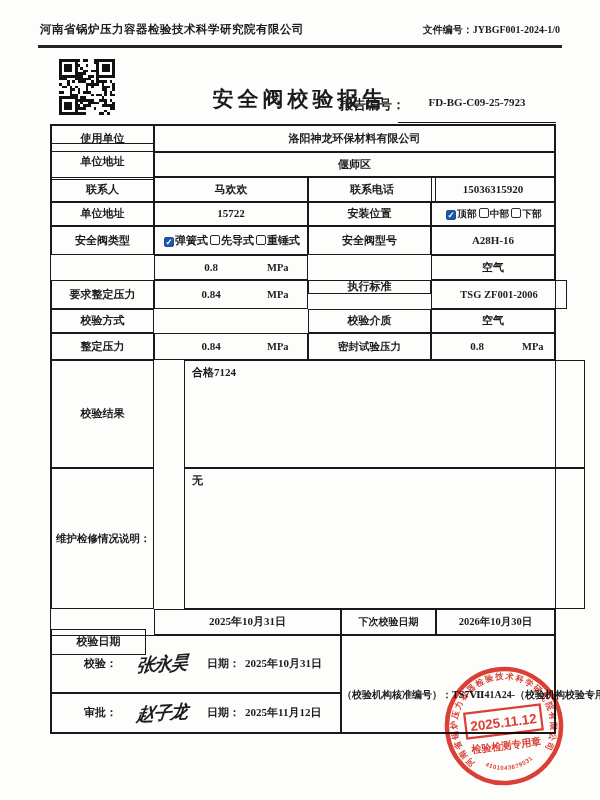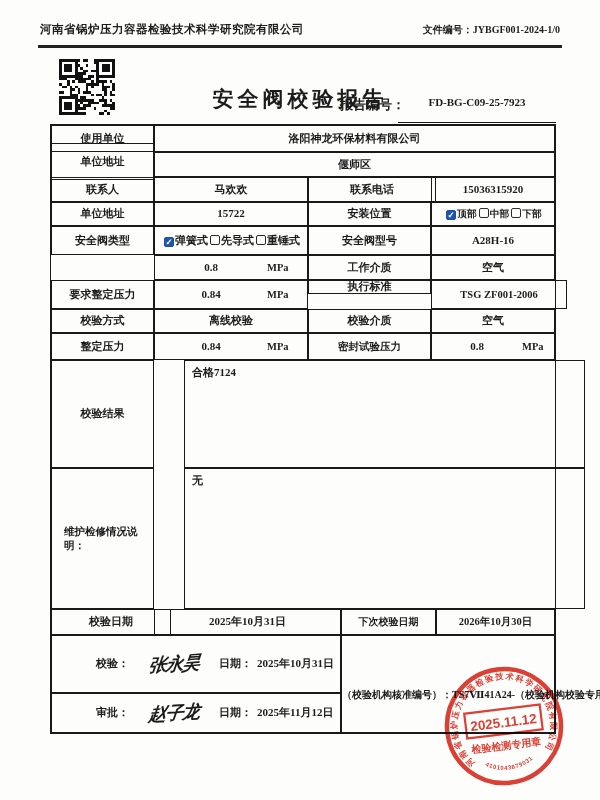--- a/index.html
+++ b/index.html
@@ -23,21 +23,21 @@
   .cell{position:absolute;box-sizing:border-box;border:1px solid #191919;display:flex;align-items:center;justify-content:center;font-size:11px;font-weight:700;line-height:1.25;background:transparent;}
   .cell.left{justify-content:flex-start;}
   .cell.topleft{align-items:flex-start;justify-content:flex-start;padding:5px 7px;margin-left:30px;}
   .pnum{flex:1 1 auto;text-align:center;}
   .punit{flex:0 0 40px;text-align:left;font-size:10.5px;}
   .punit.narrow{flex-basis:32px;}
   .optwrap{display:block;text-align:center;}
   .opt{white-space:nowrap;}
   .cb{display:inline-block;width:10px;height:10px;border:1.3px solid #2b2b2b;border-radius:2px;background:#fff;vertical-align:-1.5px;margin:0 1px 0 2px;box-sizing:border-box;}
   .cb.on{background:#1e56a8;border-color:#1c4f9d;color:#fff;font-size:8.5px;line-height:8px;text-align:center;font-weight:700;}
-  .sigrow{padding-left:44px;gap:5px;}
+  .sigrow{padding-left:32px;gap:5px;}
   .sig{display:inline-block;font-size:18px;font-weight:700;font-style:italic;letter-spacing:-1px;transform:rotate(-4deg) skewX(-10deg);margin:0 4px;min-width:72px;text-align:center;}
   .agency{flex-direction:row;justify-content:flex-start;padding-top:22px;font-size:10px;line-height:1.75;}
   .agency div{white-space:nowrap;}
   
   .stamp{left:438px;top:660px;width:132px;height:132px;mix-blend-mode:multiply;opacity:.92;}
   .qr svg,.stamp svg{display:block;width:100%;height:100%;}
 </style>
 </head>
 <body>
 
@@ -307,54 +307,52 @@
       <span><span class="cb on">✓</span><span>弹簧式</span></span><span><span class="cb"></span><span>先导式</span></span><span><span class="cb"></span><span>重锤式</span></span>
     </span>
   </div>
   <div class="cell" style="left:257px;top:101px;width:123px;height:29px">安全阀型号</div>
   <div class="cell" style="left:380px;top:101px;width:124px;height:29px">A28H-16</div>
 
   <div class="cell" style="left:103px;top:130px;width:154px;height:25px">
       <span class="pnum">0.8</span>
       <span class="punit">MPa</span>
     </div>
-  <div class="cell" style="left:257px;top:130px;width:123px;height:25px">工作介质</div>
   <div class="cell" style="left:380px;top:130px;width:124px;height:25px">空气</div>
 
   <div class="cell" style="left:0;top:155px;width:103px;height:29px">要求整定压力</div>
   <div class="cell" style="left:103px;top:155px;width:154px;height:29px">
       <span class="pnum">0.84</span>
       <span class="punit">MPa</span>
     </div>
   <div class="cell" style="left:257px;top:155px;width:123px;height:14px">执行标准</div>
   <div class="cell" style="left:380px;top:155px;width:136px;height:29px;font-size:10.5px">TSG ZF001-2006</div>
 
   <div class="cell" style="left:0;top:184px;width:103px;height:24px">校验方式</div>
-  <div class="cell" style="left:103px;top:184px;width:154px;height:24px">离线校验</div>
   <div class="cell" style="left:257px;top:184px;width:123px;height:24px">校验介质</div>
   <div class="cell" style="left:380px;top:184px;width:124px;height:24px">空气</div>
 
   <div class="cell" style="left:0;top:208px;width:103px;height:27px">整定压力</div>
   <div class="cell" style="left:103px;top:208px;width:154px;height:27px">
       <span class="pnum">0.84</span>
       <span class="punit">MPa</span>
     </div>
   <div class="cell" style="left:257px;top:208px;width:123px;height:27px;font-size:10.5px">密封试验压力</div>
   <div class="cell" style="left:380px;top:208px;width:124px;height:27px">
       <span class="pnum">0.8</span>
       <span class="punit narrow">MPa</span>
     </div>
 
   <div class="cell" style="left:0;top:235px;width:103px;height:108px">校验结果</div>
   <div class="cell topleft" style="left:103px;top:235px;width:401px;height:108px">合格7124</div>
 
-  <div class="cell left" style="left:0;top:343px;width:103px;height:141px;padding-left:12px;font-size:10.5px">维护检修情况说明：</div>
+  <div class="cell left" style="left:0;top:343px;width:103px;height:141px;padding-left:4px;font-size:10.5px">维护检修情况说明：</div>
   <div class="cell topleft" style="left:103px;top:343px;width:401px;height:141px">无</div>
 
-  <div class="cell" style="left:0;top:484px;width:120px;height:26px">校验日期</div>
+  <div class="cell" style="left:0;top:504px;width:95px;height:26px">校验日期</div>
   <div class="cell" style="left:103px;top:484px;width:187px;height:26px">2025年10月31日</div>
   <div class="cell" style="left:290px;top:484px;width:95px;height:26px;font-size:10px">下次校验日期</div>
   <div class="cell" style="left:385px;top:484px;width:119px;height:26px;font-size:10.5px">2026年10月30日</div>
 
   <div class="cell left sigrow" style="left:0;top:510px;width:290px;height:58px">
     <span>校验：</span>
     <span class="sig">张永昊</span>
     <span>日期：</span>
     <span>2025年10月31日</span>
   </div>

